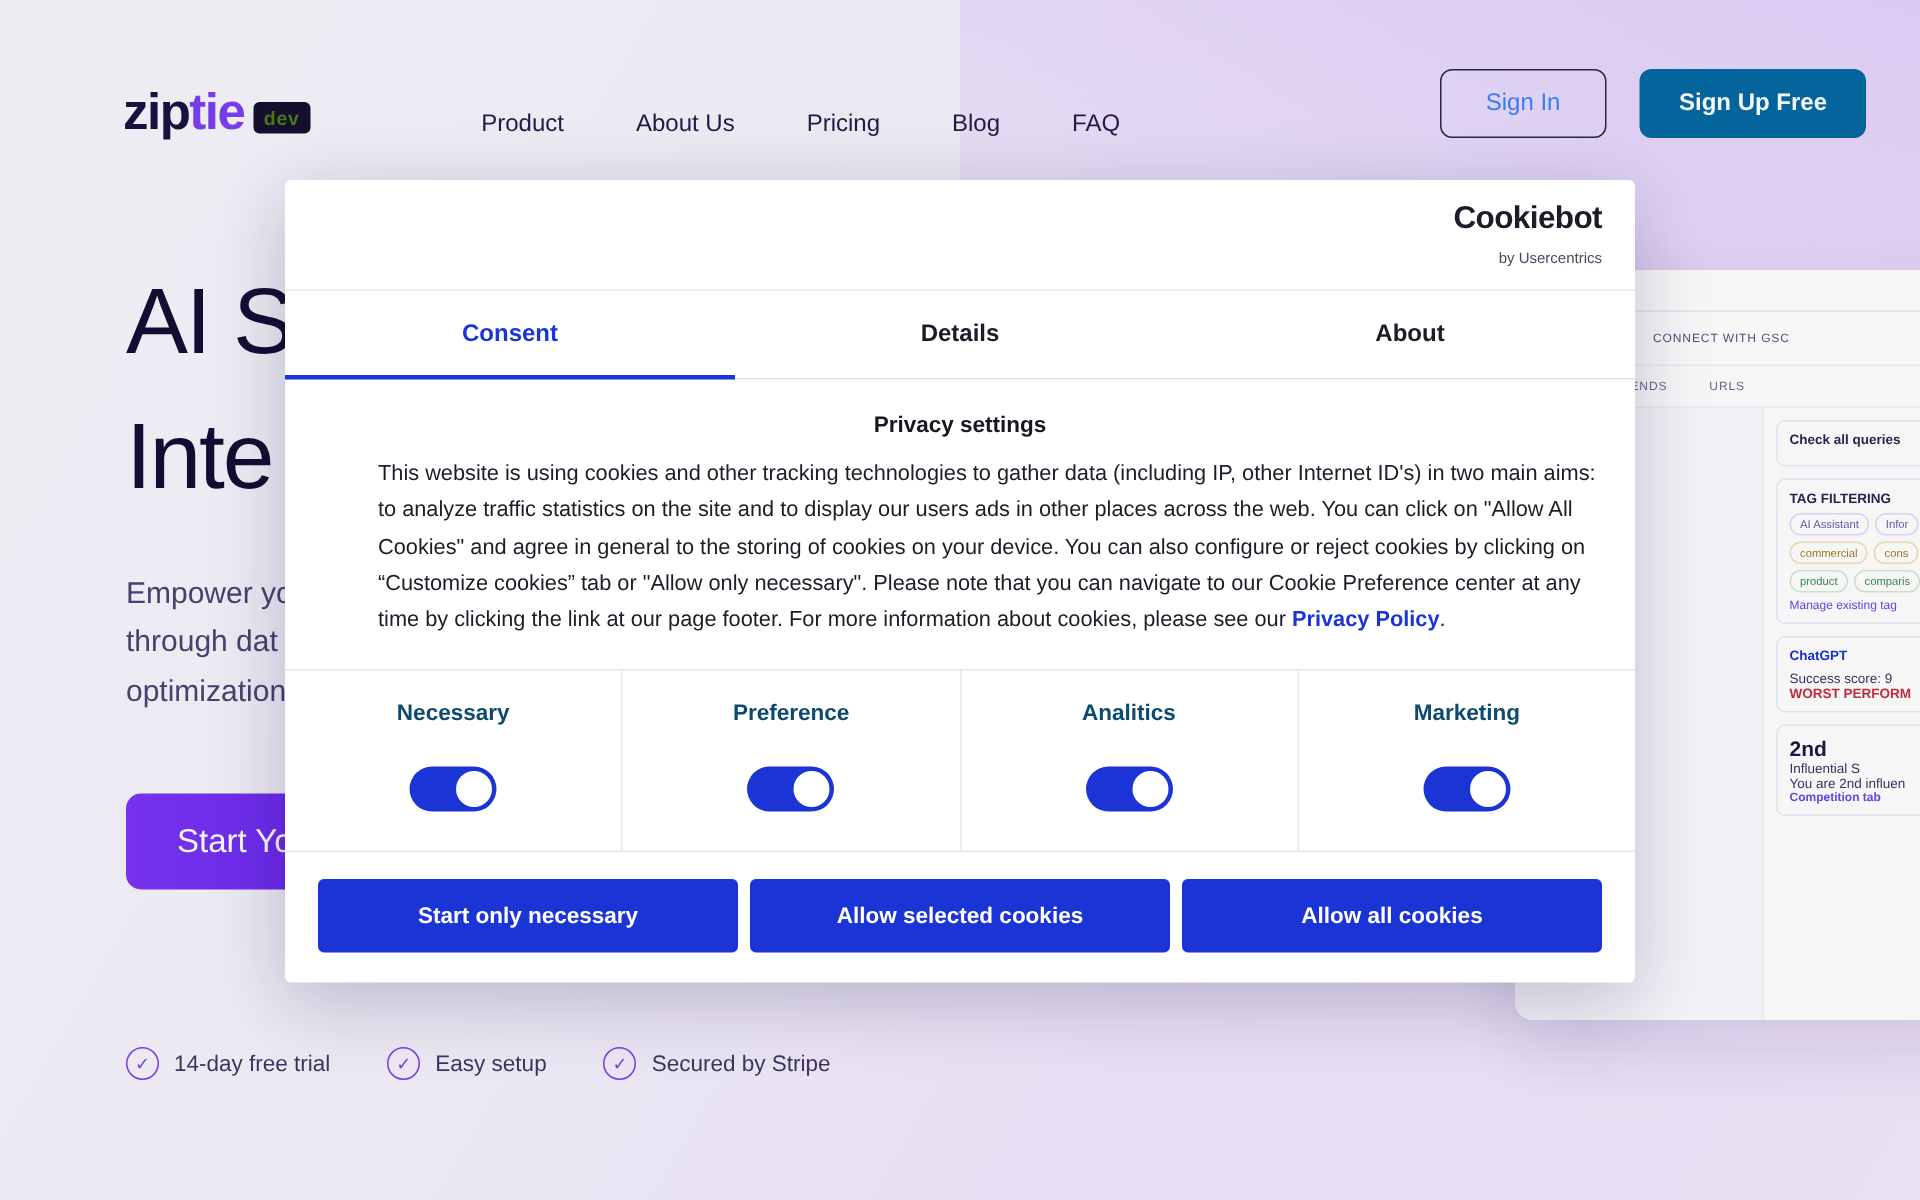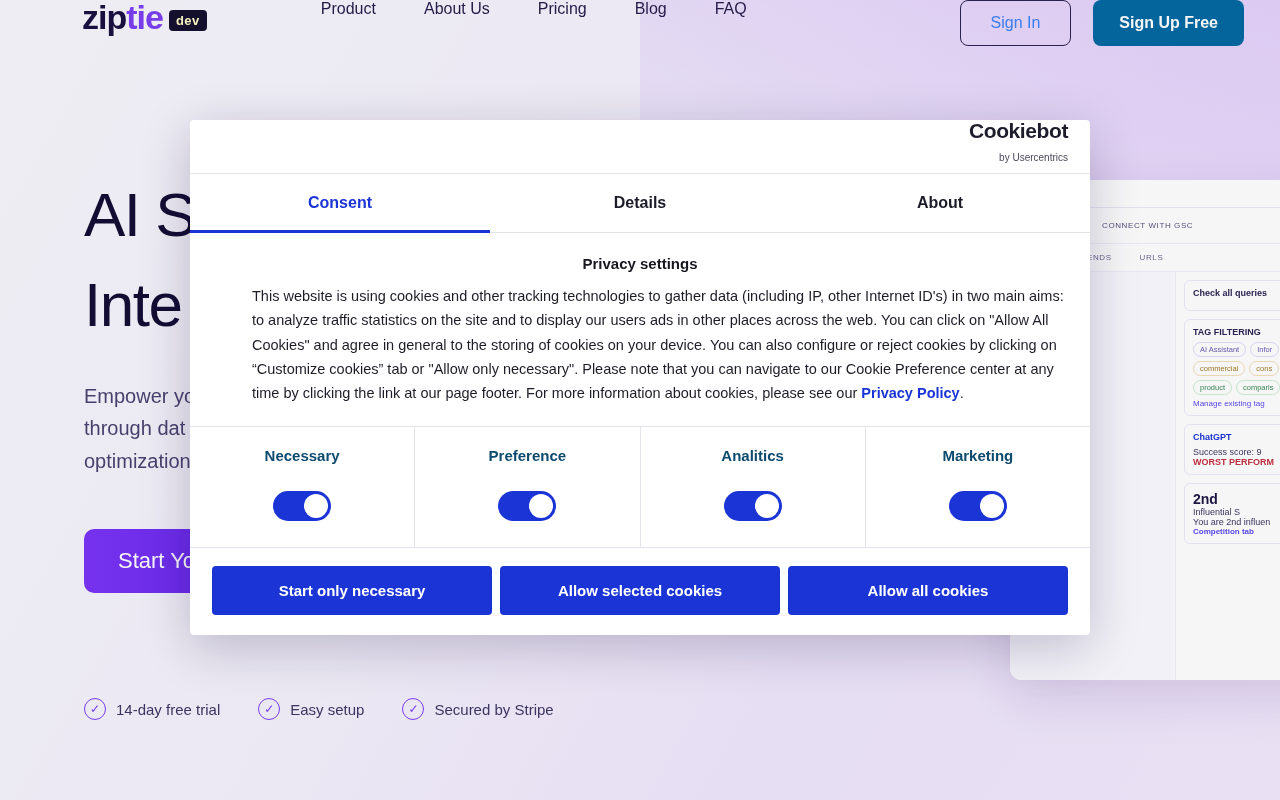--- a/index.html
+++ b/index.html
@@ -20,40 +20,40 @@
     background: linear-gradient(200deg, rgba(226,206,250,0.85), rgba(243,235,253,0.1));
     pointer-events: none;
   }
 
   
   .site-header {
     position: absolute;
     top: 0; left: 0; right: 0;
     height: 92px;
     display: flex;
-    align-items: flex-start;
+    align-items: flex-end;
     padding: 0 36px;
   }
   .logo {
     display: flex;
     align-items: center;
     margin-left: 46px;
     gap: 6px;
   }
   .logo-word {
     font-size: 34px;
     font-weight: 700;
     letter-spacing: -1px;
     line-height: 1;
   }
   .logo-zip { color: #1b1040; }
   .logo-tie { color: #7b3ff2; }
   .logo-badge {
     background: #150f2e;
-    color: #fef9c3;
+    color: #4d7c0f;
     font-size: 13px;
     font-weight: 700;
     border-radius: 4px;
     padding: 3px 7px;
     letter-spacing: 0.5px;
     position: relative;
     top: 3px;
   }
   .main-nav {
     display: flex;
@@ -251,22 +251,23 @@
     position: absolute;
     top: 120px;
     left: 190px;
     width: 900px;
     background: #fff;
     border-radius: 4px;
     box-shadow: 0 12px 50px rgba(20,10,60,0.22);
     overflow: hidden;
   }
   .cookie-header {
-    height: 54px;
-    display: flex;
+    height: 74px;
+    display: flex;
+    align-items: center;
     justify-content: flex-end;
     padding: 0 22px;
     border-bottom: 1px solid #e6e6ee;
   }
   .cookiebot-logo { text-align: right; }
   .cookiebot-name {
     font-size: 21px;
     font-weight: 700;
     color: #1c1c2b;
     letter-spacing: -0.4px;

